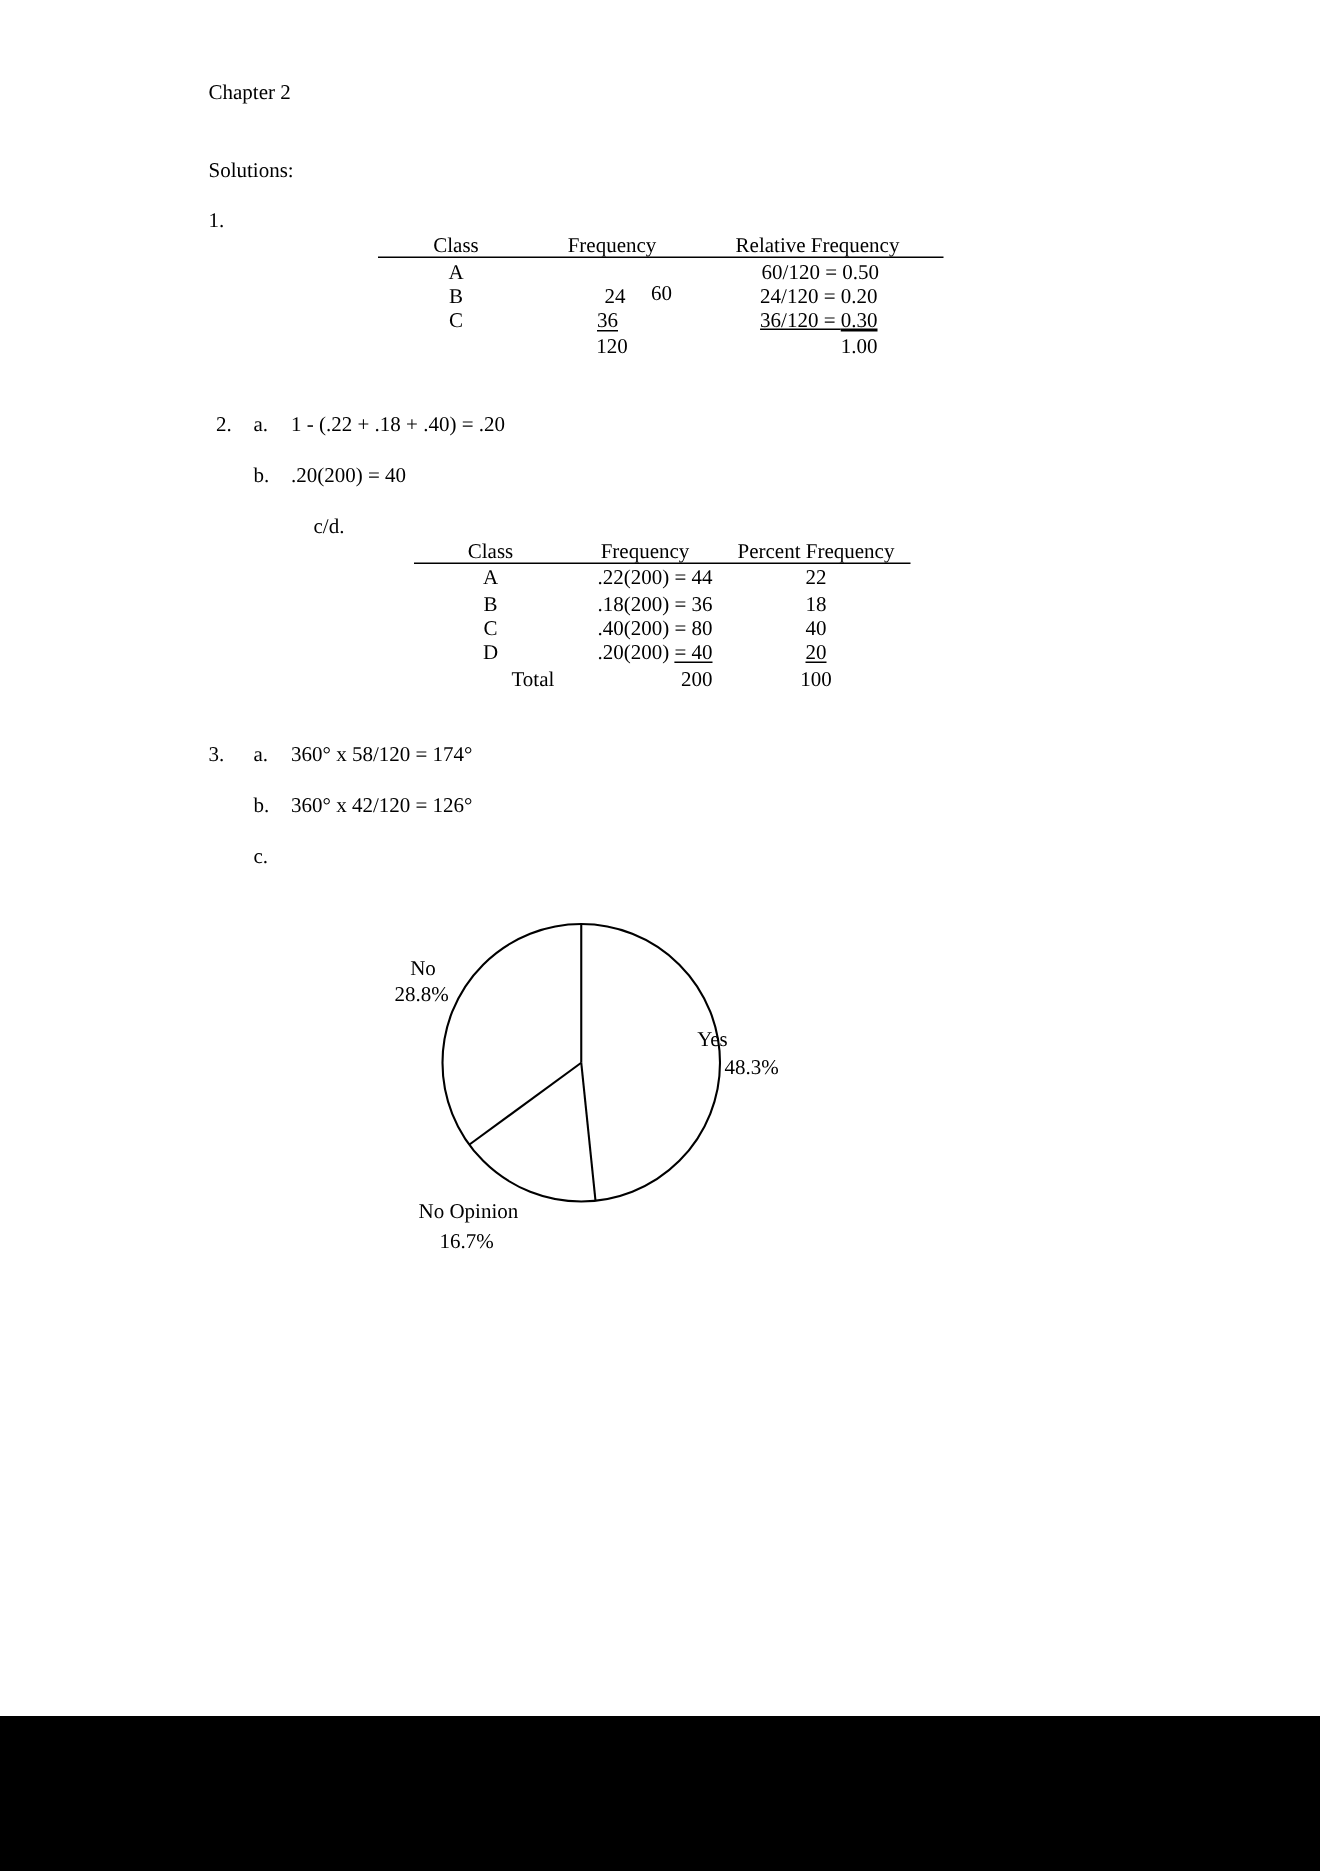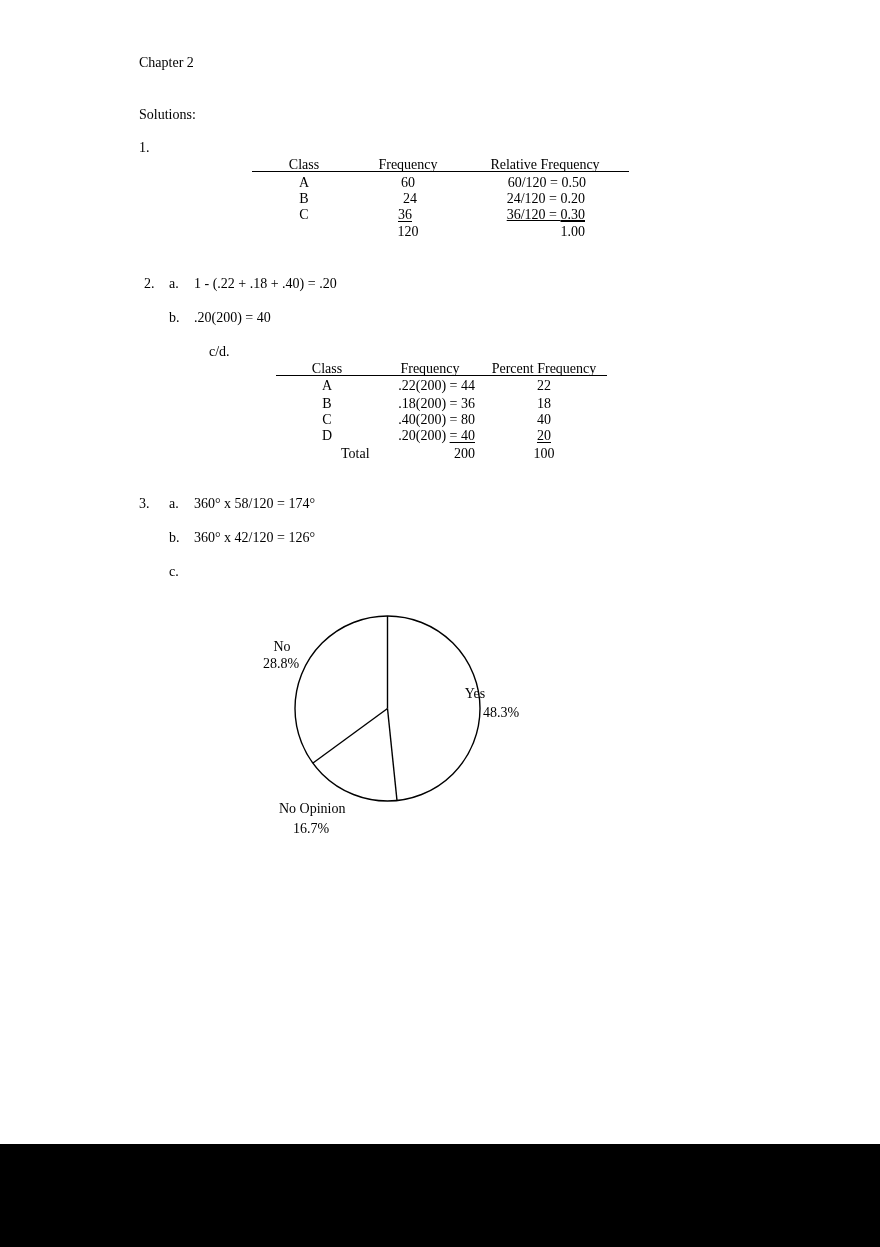--- a/index.html
+++ b/index.html
@@ -24,21 +24,21 @@
 
 <div class="abs" style="left:139px; top:140px;">1.</div>
 
 <div>
   <div class="abs c" style="left:274px; width:60px; top:157px;">Class</div>
   <div class="abs c" style="left:368px; width:80px; top:157px;">Frequency</div>
   <div class="abs c" style="left:480px; width:130px; top:157px;">Relative Frequency</div>
   <div class="rule" style="left:252px; width:377px; top:171px;"></div>
 
   <div class="abs c" style="left:274px; width:60px; top:175px;">A</div>
-  <div class="abs c" style="left:368px; width:80px; top:175px;">60</div>
+  <div class="abs c" style="left:368px; width:80px; top:189px;text-align:right;">60</div>
   <div class="abs r" style="left:440px; width:146px; top:175px;"><span>60/120 = </span><span>0.50</span></div>
 
   <div class="abs c" style="left:274px; width:60px; top:191px;">B</div>
   <div class="abs c" style="left:370px; width:80px; top:191px;">24</div>
   <div class="abs r" style="left:440px; width:145px; top:191px;"><span>24/120 = </span><span>0.20</span></div>
 
   <div class="abs c" style="left:274px; width:60px; top:207px;">C</div>
   <div class="abs" style="left:398px; top:207px;"><span class="u">36</span></div>
   <div class="abs r" style="left:440px; width:145px; top:207px;text-decoration:underline;"><span>36/120 = </span><span class="u">0.30</span></div>
 

